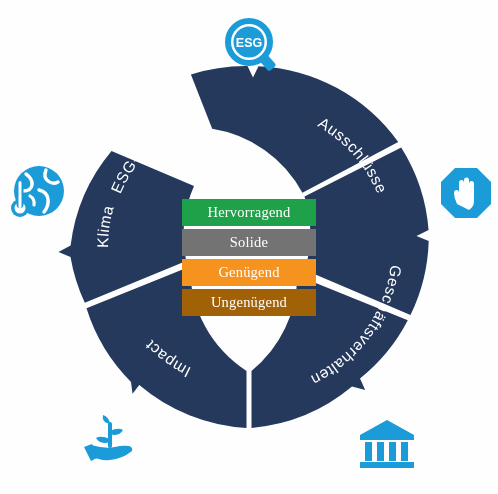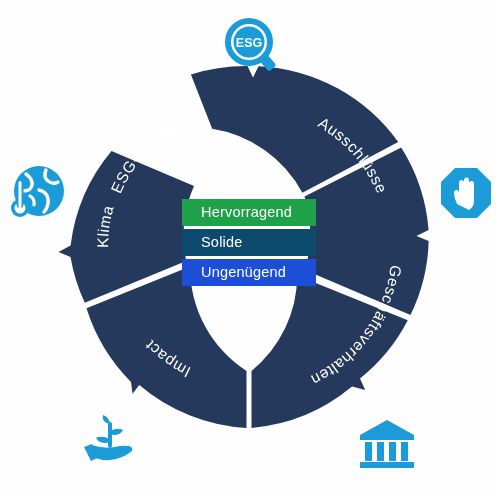--- a/index.html
+++ b/index.html
@@ -37,26 +37,26 @@
     left: 182px;
     top: 199px;
     width: 134px;
     display: flex;
     flex-direction: column;
     gap: 3px;
   }
   .legend-item {
     height: 27px;
     line-height: 27px;
+    text-align: center;
     color: #ffffff;
     font-size: 14.5px;
-    font-family: Liberation Sans, sans-serif;
+    font-family: Liberation Serif, serif;
     letter-spacing: 0.2px;
     white-space: nowrap;
-    padding-left: 19px;
   }
   .icon {
     position: absolute;
   }
   .icon svg { display: block; }
 </style>
 </head>
 <body>
 
 <div id="infographic">
@@ -133,22 +133,23 @@
         <textPath href="#arcBottom" startOffset="70%" text-anchor="middle">Impact</textPath>
       </text>
       <text class="seg-label">
         <textPath href="#arcLeft" startOffset="4.5%" text-anchor="middle">Klima</textPath>
       </text>
     </g>
   </svg>
 
   <div class="legend">
     <div class="legend-item" style="background:#1FA14A">Hervorragend</div>
-    <div class="legend-item" style="background:#0c4a6e">Solide</div>
-    <div class="legend-item" style="background:#1d4ed8">Ungenügend</div>
+    <div class="legend-item" style="background:#737373">Solide</div>
+    <div class="legend-item" style="background:#F6921E">Genügend</div>
+    <div class="legend-item" style="background:#a16207">Ungenügend</div>
   </div>
 
   <div class="icon" style="left:222px; top:17px;text-align:center;">
     <svg width="62" height="58" viewBox="0 0 62 58">
       <circle cx="27" cy="25" r="21" fill="none" stroke="#1B9BD8" stroke-width="6"></circle>
       <circle cx="27" cy="25" r="15.5" fill="#1B9BD8"></circle>
       <rect x="40.5" y="37.5" width="10" height="16" rx="2.5" fill="#1B9BD8" transform="rotate(-42 45.5 45.5)"></rect>
       <text x="27" y="30" text-anchor="middle" fill="#ffffff" font-family="Liberation Sans, sans-serif" font-size="12.5" font-weight="bold">ESG</text>
     </svg>
   </div>

